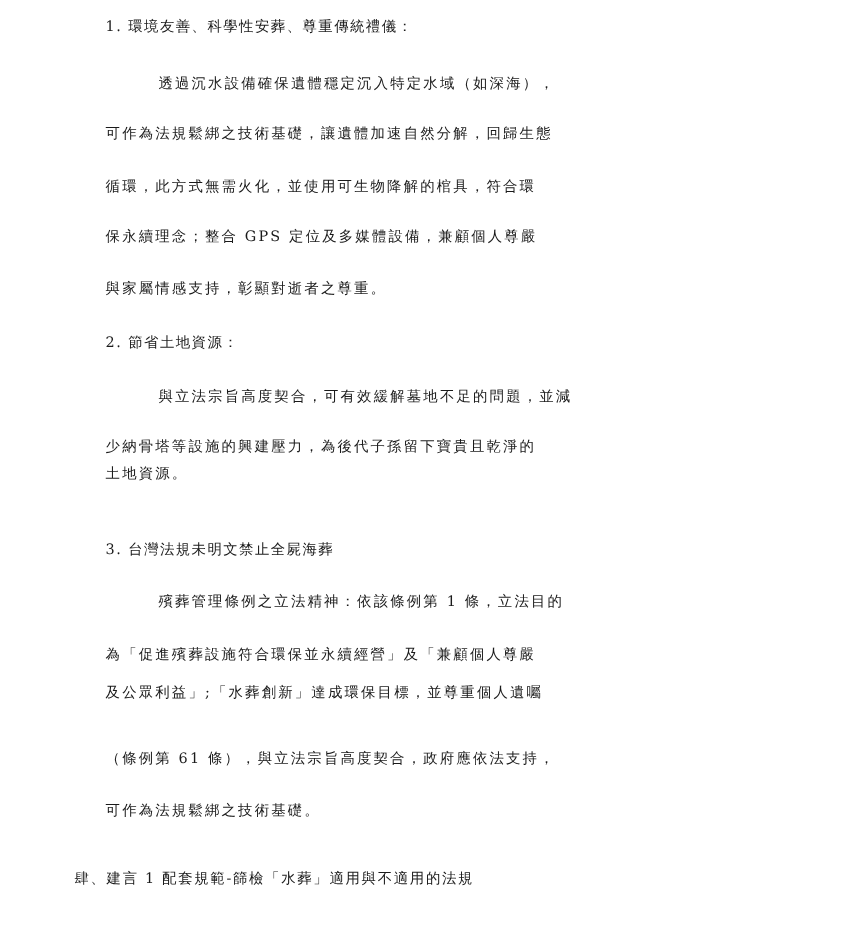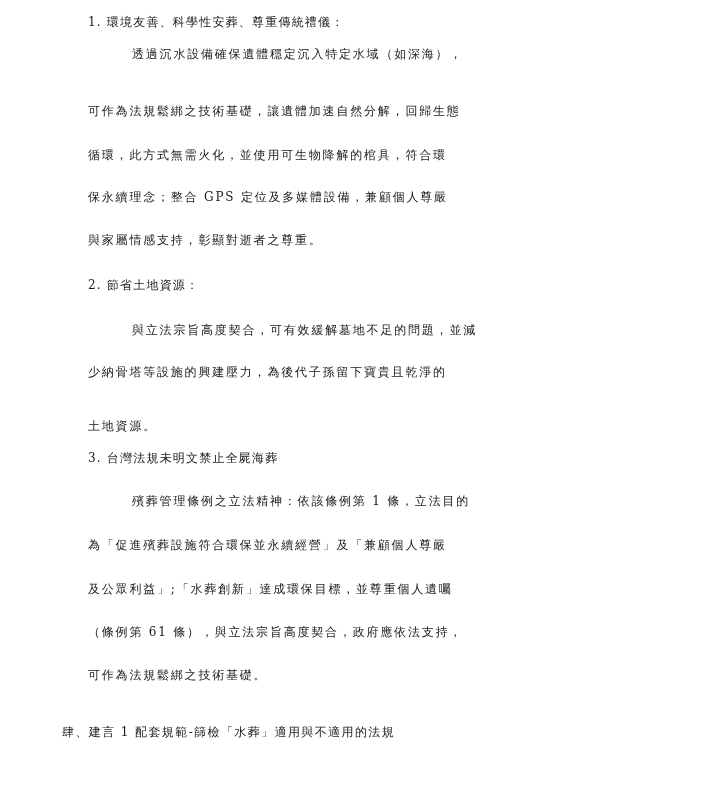--- a/index.html
+++ b/index.html
@@ -26,33 +26,33 @@
     .indent { left: 132px; }
     .body { left: 88px; }
     .section { left: 62px; letter-spacing: 1.4px; }
   </style>
 </head>
 <body>
 
 <div>
 
   <div class="line heading" style="top:10px;">1. 環境友善、科學性安葬、尊重傳統禮儀：</div>
-  <div class="line indent" style="top:42px;">透過沉水設備確保遺體穩定沉入特定水域（如深海），</div>
+  <div class="line indent" style="top:57px;">透過沉水設備確保遺體穩定沉入特定水域（如深海），</div>
   <div class="line body" style="top:99px;">可作為法規鬆綁之技術基礎，讓遺體加速自然分解，回歸生態</div>
   <div class="line body" style="top:143px;">循環，此方式無需火化，並使用可生物降解的棺具，符合環</div>
   <div class="line body" style="top:185px;">保永續理念；整合 GPS 定位及多媒體設備，兼顧個人尊嚴</div>
   <div class="line body" style="top:228px;">與家屬情感支持，彰顯對逝者之尊重。</div>
 
   <div class="line heading" style="top:273px;">2. 節省土地資源：</div>
   <div class="line indent" style="top:318px;">與立法宗旨高度契合，可有效緩解墓地不足的問題，並減</div>
   <div class="line body" style="top:360px;">少納骨塔等設施的興建壓力，為後代子孫留下寶貴且乾淨的</div>
-  <div class="line body" style="top:414px;text-align:center;">土地資源。</div>
+  <div class="line body" style="top:382px;text-align:center;">土地資源。</div>
 
   <div class="line heading" style="top:446px;">3. 台灣法規未明文禁止全屍海葬</div>
   <div class="line indent" style="top:489px;">殯葬管理條例之立法精神：依該條例第 1 條，立法目的</div>
   <div class="line body" style="top:533px;">為「促進殯葬設施符合環保並永續經營」及「兼顧個人尊嚴</div>
-  <div class="line body" style="top:577px;">及公眾利益」;「水葬創新」達成環保目標，並尊重個人遺囑</div>
+  <div class="line body" style="top:565px;">及公眾利益」;「水葬創新」達成環保目標，並尊重個人遺囑</div>
   <div class="line body" style="top:620px;">（條例第 61 條），與立法宗旨高度契合，政府應依法支持，</div>
   <div class="line body" style="top:663px;">可作為法規鬆綁之技術基礎。</div>
 
   <div class="line section" style="top:720px;">肆、建言 1 配套規範-篩檢「水葬」適用與不適用的法規</div>
 
 </div>
 
 </body></html>

